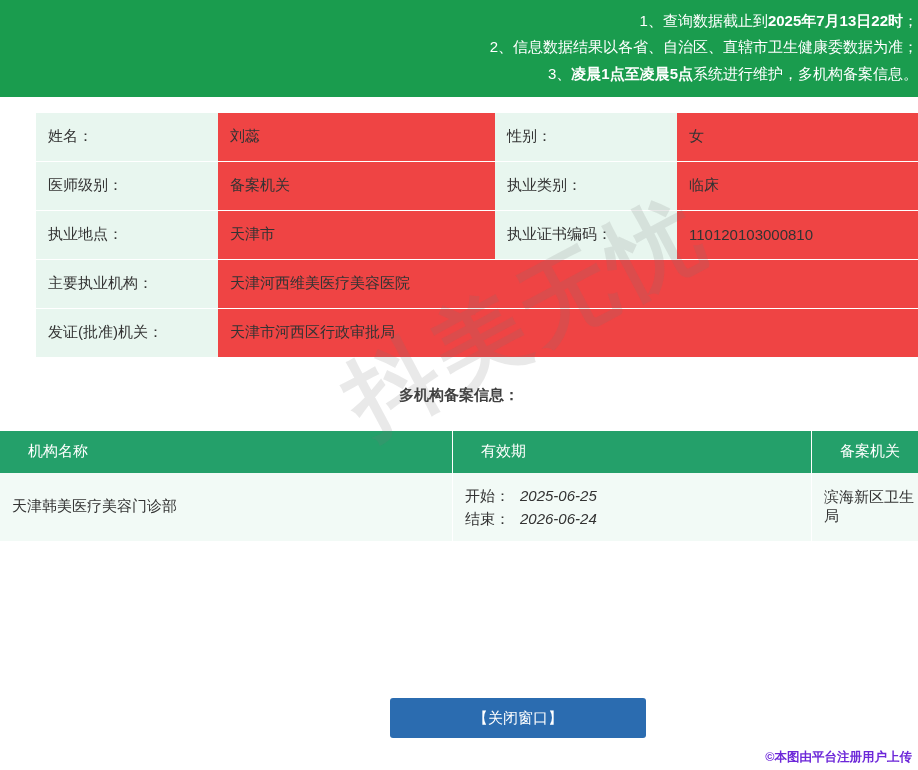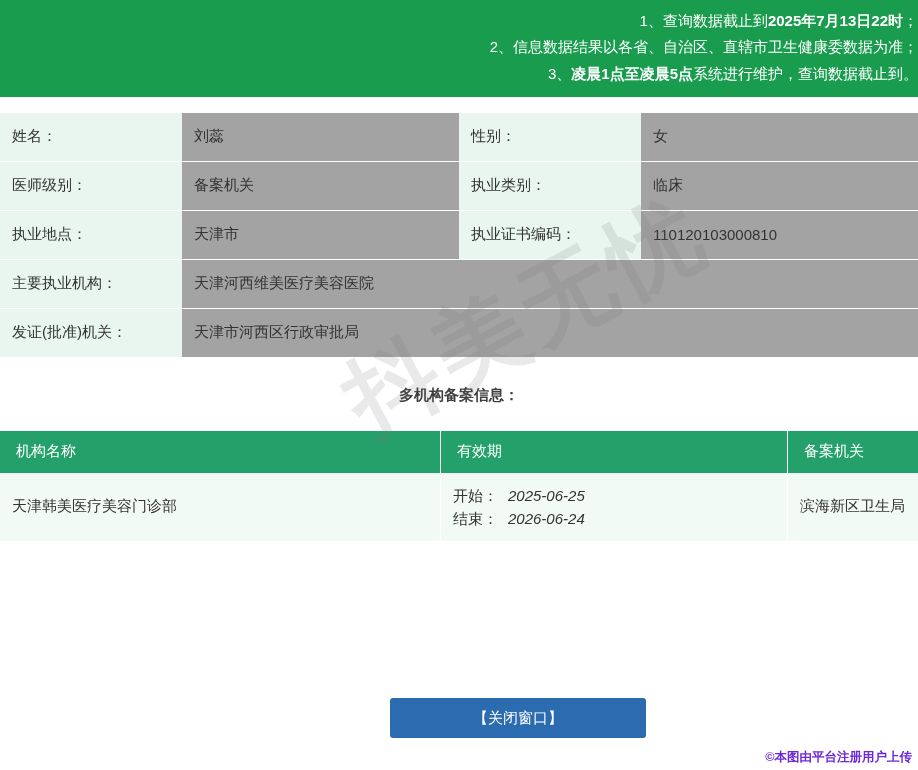--- a/index.html
+++ b/index.html
@@ -52,40 +52,41 @@
     pointer-events: none;
     z-index: 5;
     white-space: nowrap;
   }
 
   
   .info-wrap {
     margin-top: 16px;
     position: relative;
     z-index: 2;
+    padding-left: 36px;
   }
   table.info {
     width: 918px;
     border-collapse: collapse;
     table-layout: fixed;
   }
   table.info td {
     height: 48px;
     border-bottom: 1px solid #ffffff;
     padding: 0 0 0 12px;
     font-size: 15px;
     vertical-align: middle;
   }
   td.lbl {
     background: #e8f6ef;
     color: #333333;
     width: 170px;
   }
   td.val {
-    background: #a3a3a3;
+    background: #ef4444;
     color: #333333;
   }
 
   
   .section-title {
     text-align: center;
     font-weight: bold;
     font-size: 15px;
     color: #404040;
     padding: 28px 0 26px 0;
@@ -101,21 +102,21 @@
     position: relative;
     z-index: 2;
   }
   table.records th {
     background: #24a06a;
     color: #ffffff;
     font-weight: normal;
     text-align: left;
     font-size: 15px;
     height: 42px;
-    padding: 0 0 0 16px;
+    padding: 0 0 0 28px;
     border-right: 1px solid #ffffff;
   }
   table.records th:last-child { border-right: none; }
   table.records td {
     background: #f2faf6;
     height: 68px;
     padding: 0 0 0 12px;
     font-size: 15px;
     vertical-align: middle;
     border-right: 1px solid #ffffff;
@@ -164,21 +165,21 @@
 <body>
 
 <div class="notice">
   <div class="notice-line">
     <span class="num">1、</span><span>查询数据截止到</span><b>2025年7月13日22时</b><span>；</span>
   </div>
   <div class="notice-line">
     <span class="num">2、</span><span>信息数据结果以各省、自治区、直辖市卫生健康委数据为准；</span>
   </div>
   <div class="notice-line">
-    <span class="num">3、</span><b>凌晨1点至凌晨5点</b><span>系统进行维护，查询数据截止到。</span>
+    <span class="num">3、</span><b>凌晨1点至凌晨5点</b><span>系统进行维护，多机构备案信息。</span>
   </div>
 </div>
 
 <div class="watermark">抖美无忧</div>
 
 <div class="info-wrap">
   <table class="info">
     <tbody>
       <tr>
         <td class="lbl">姓名：</td>

